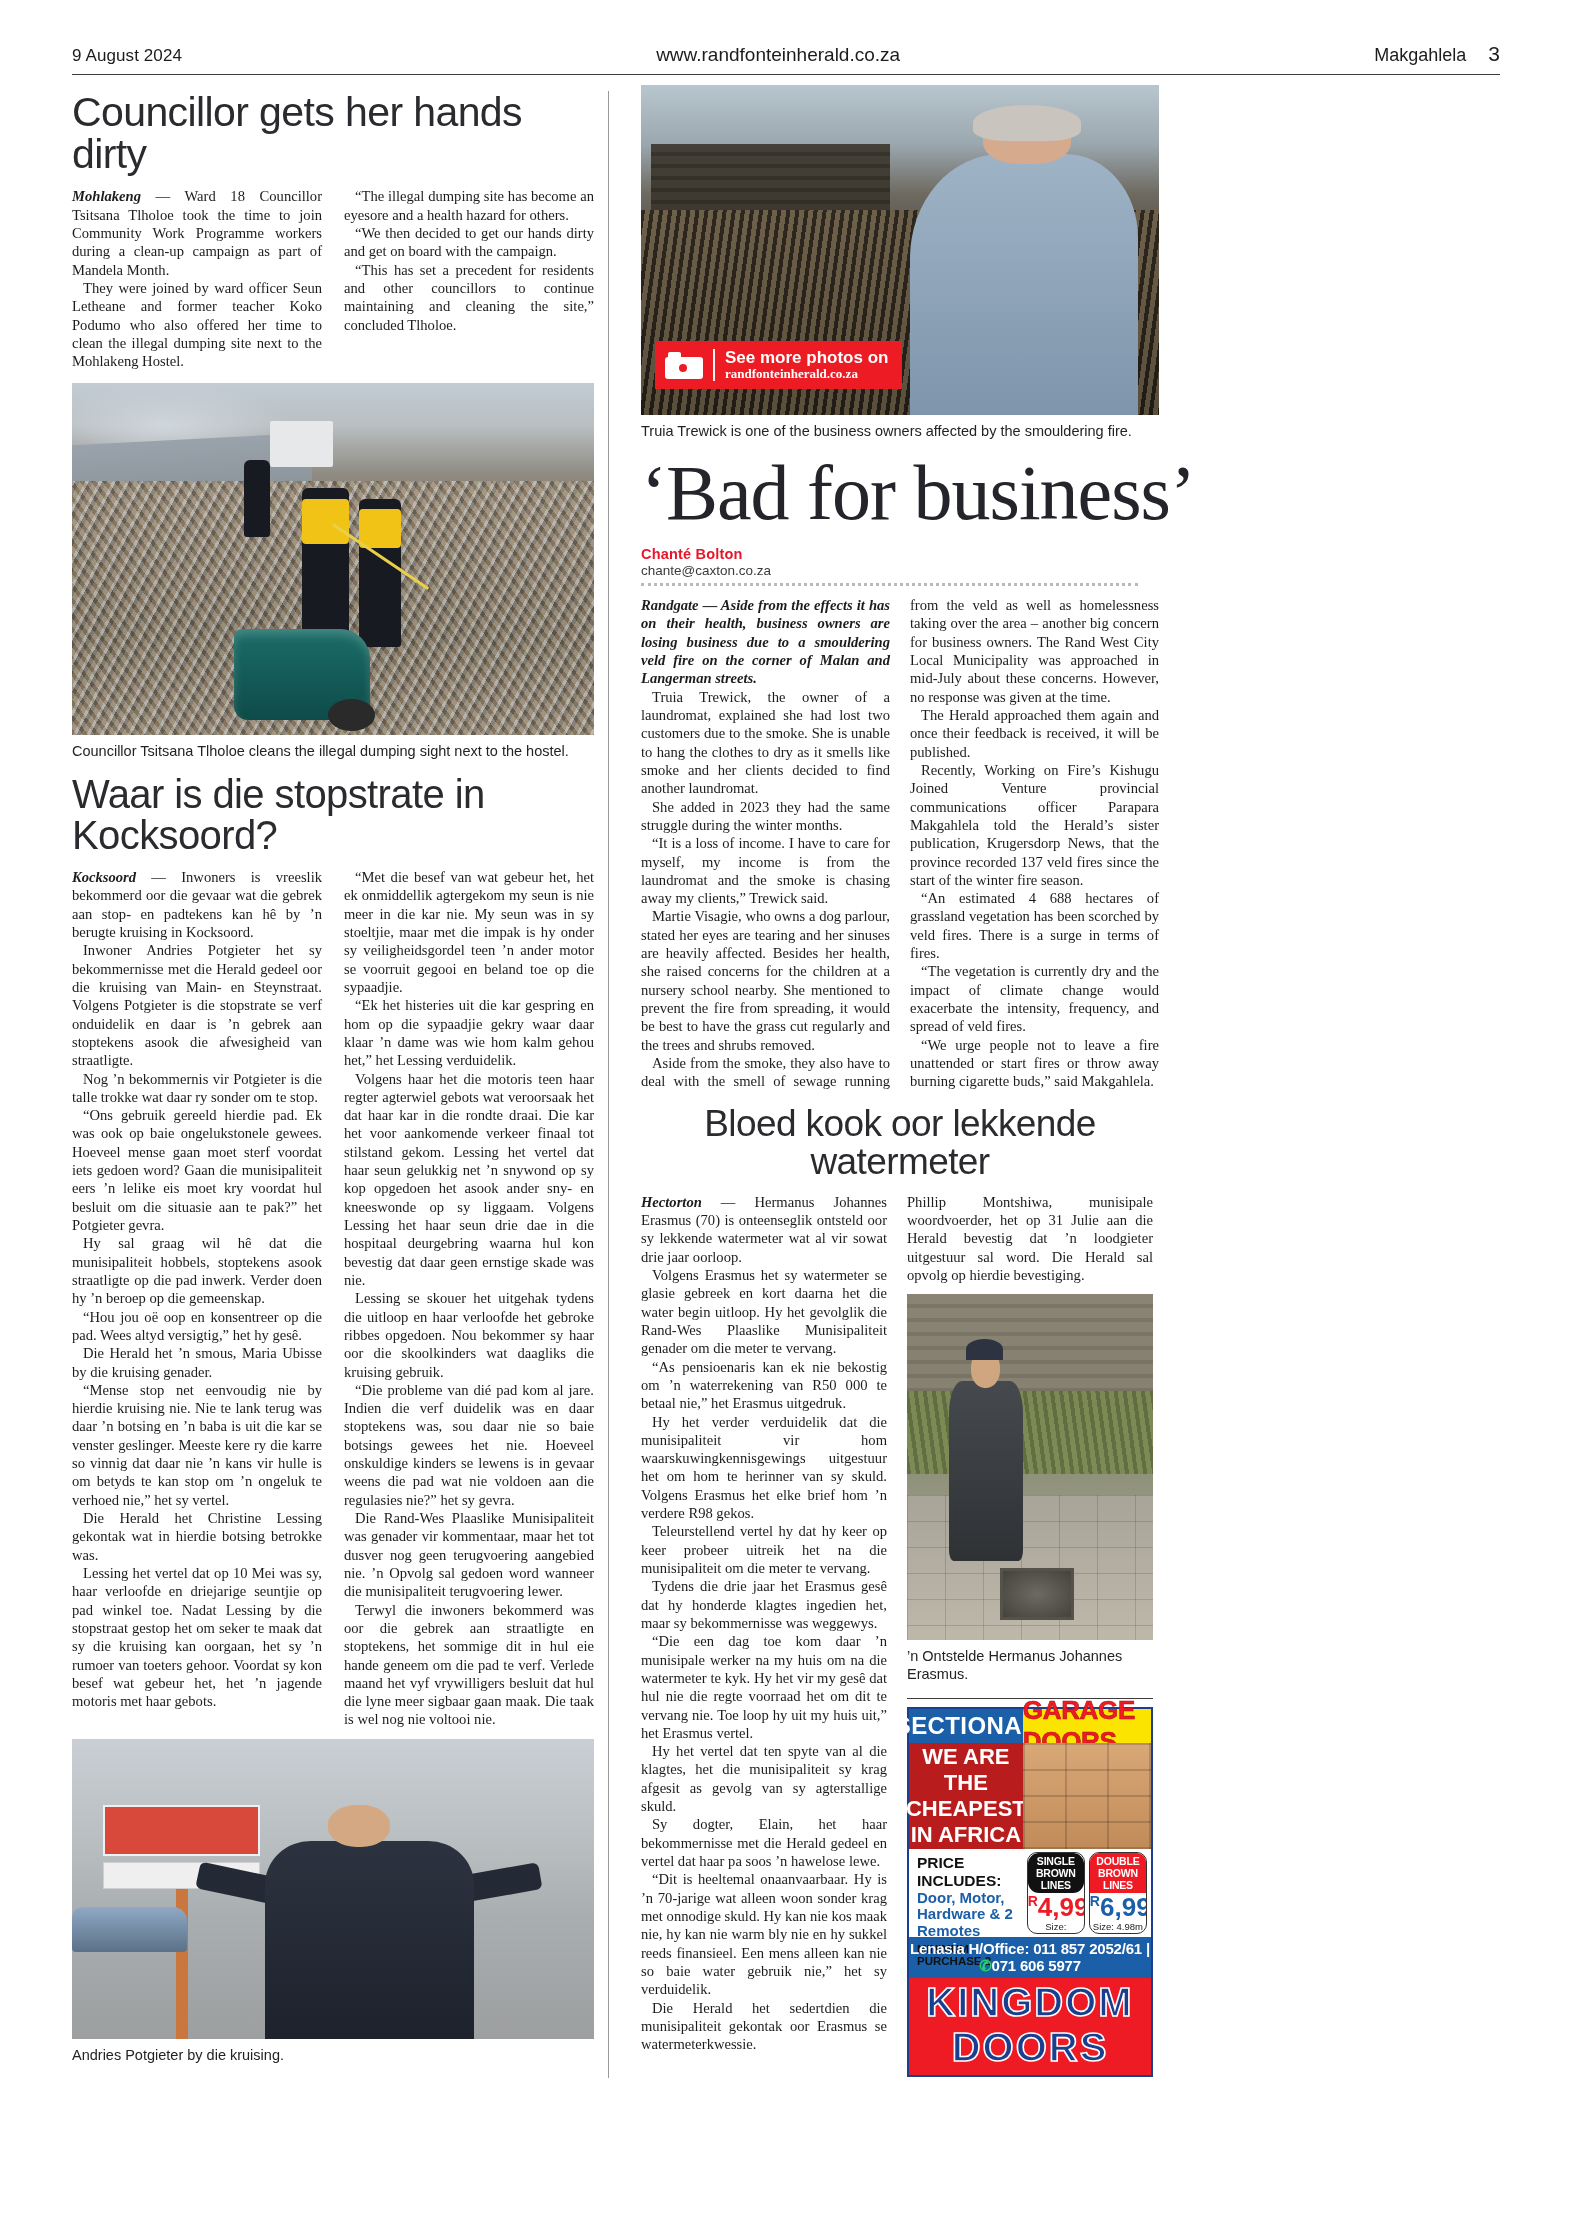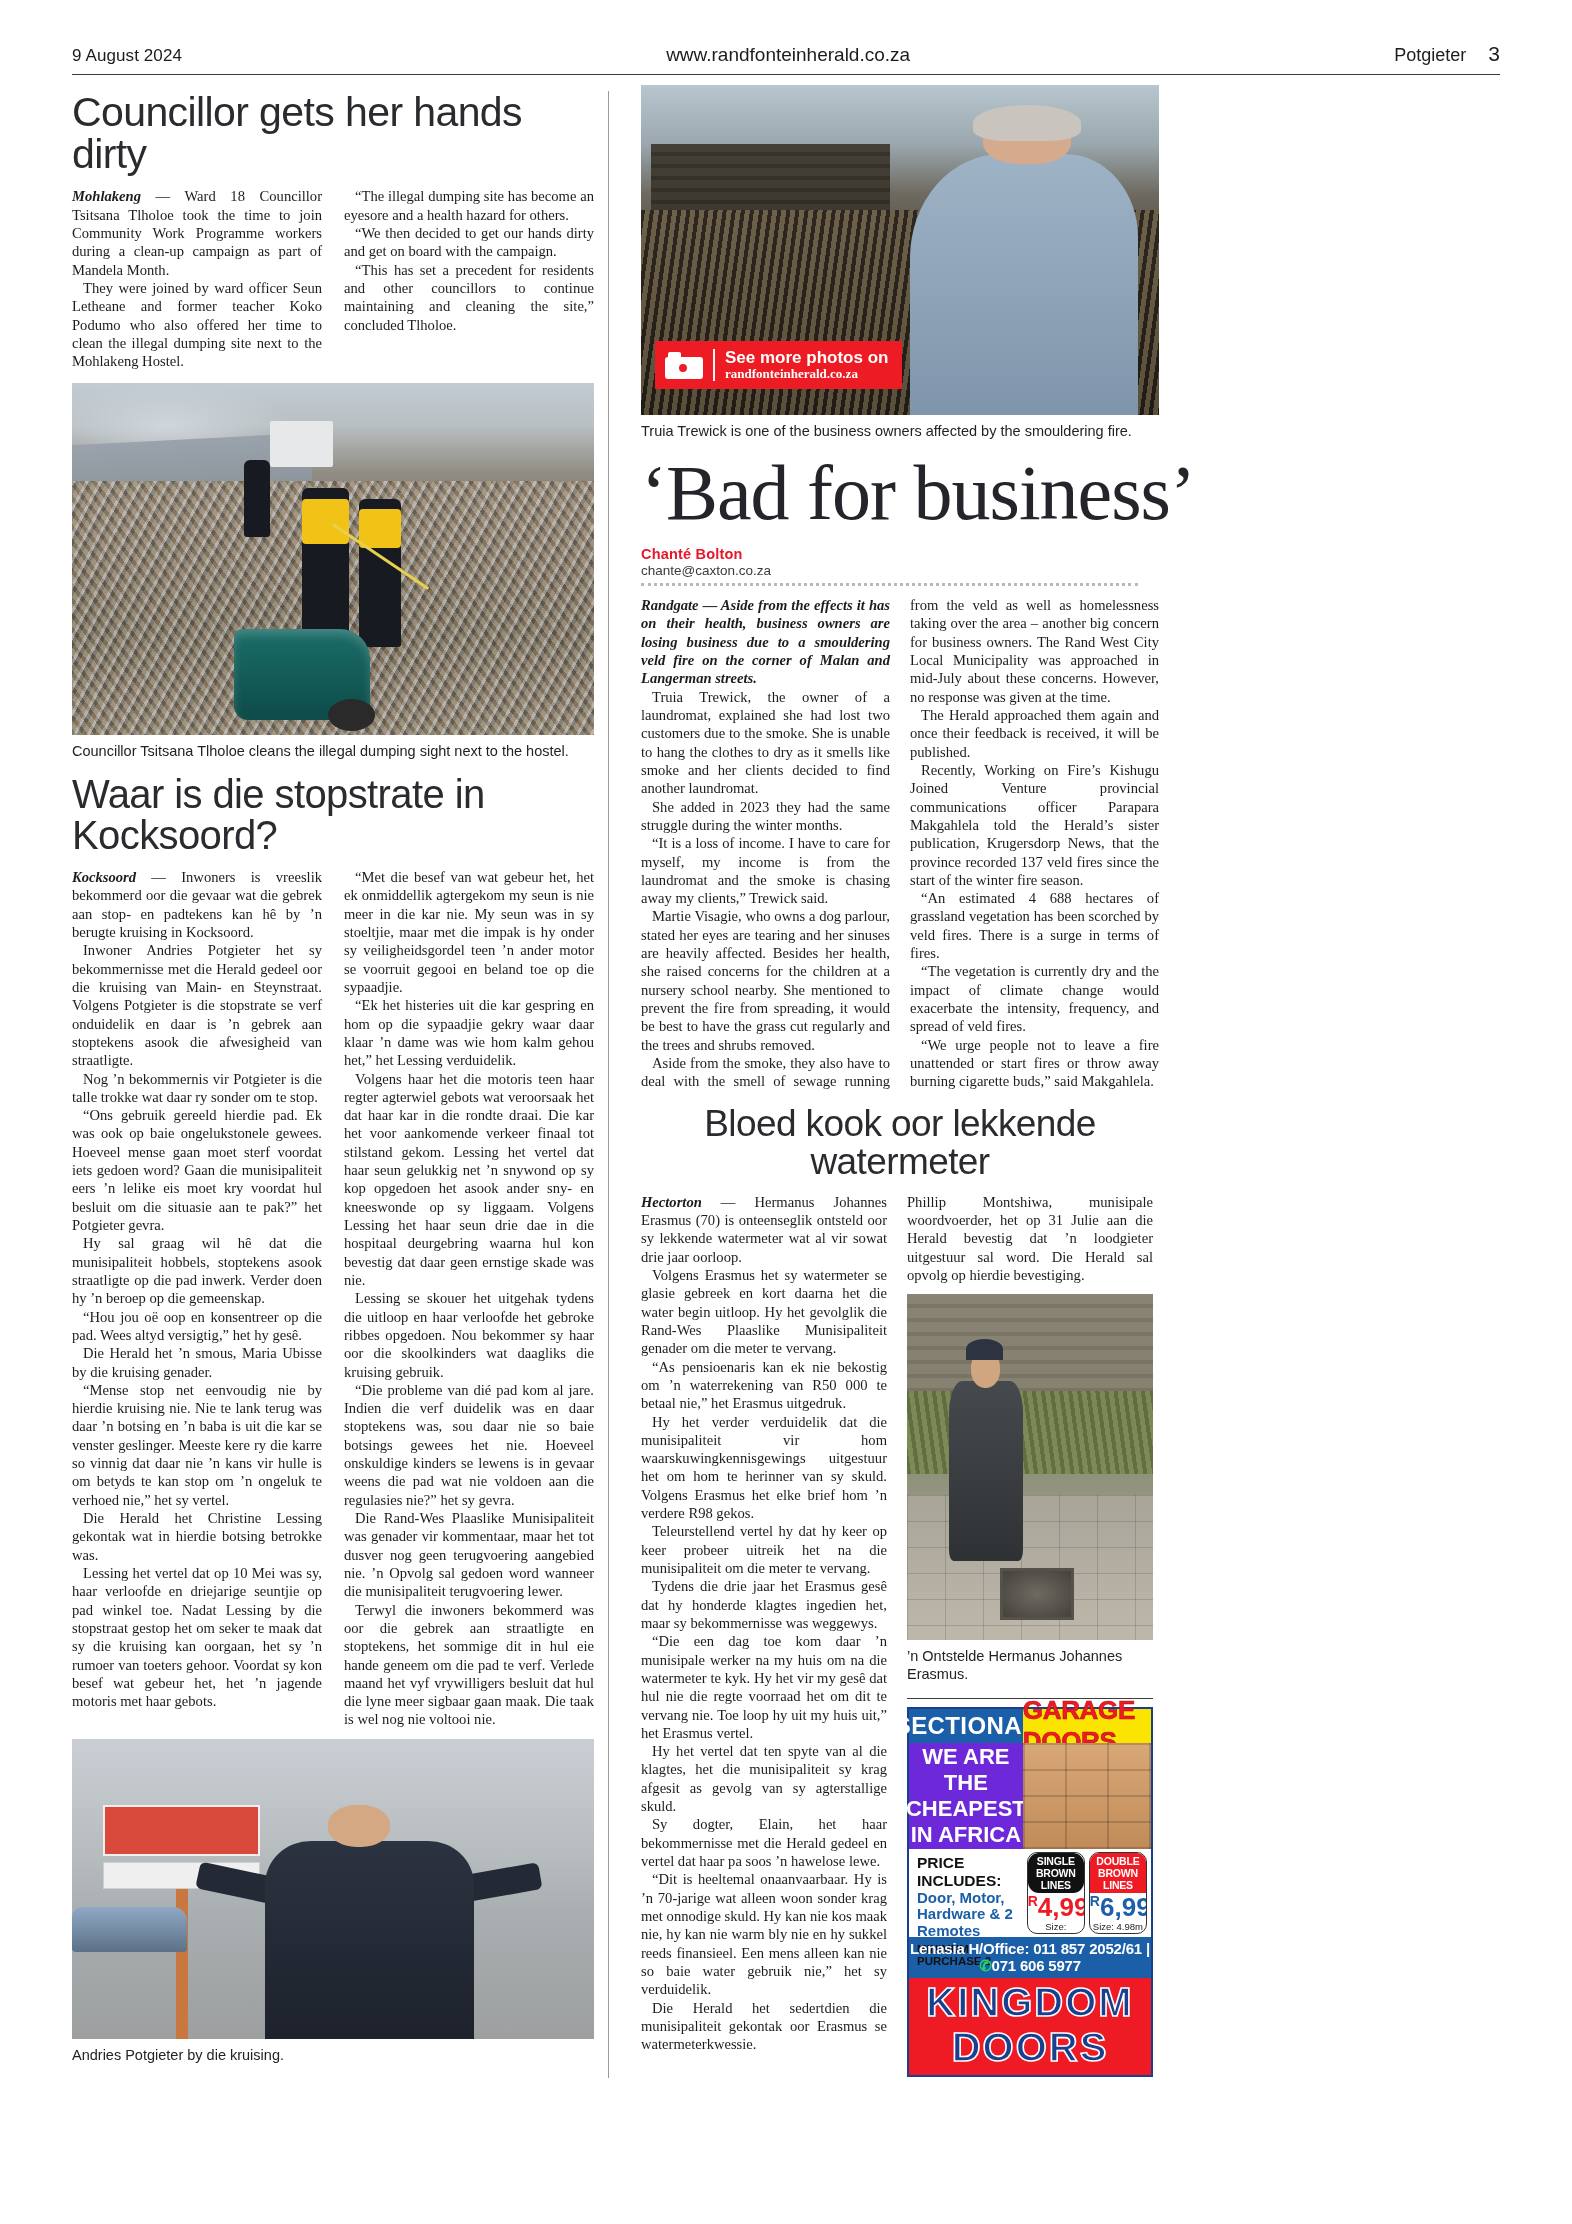--- a/index.html
+++ b/index.html
@@ -348,21 +348,21 @@
     color: #ee1b24;
     font-weight: bold;
     font-size: 26px;
     display: flex; align-items: center; justify-content: center;
     letter-spacing: -.3px;
     -webkit-text-stroke: .6px #b41018;
   }
   .ad-mid { display: flex; height: 106px; }
   .ad-claim {
     width: 47%;
-    background: #6d28d9;
+    background: #b91c1c;
     color: #fff;
     font-weight: bold;
     font-size: 22px;
     line-height: 1.18;
     display: flex; flex-direction: column; align-items: center; justify-content: center;
     text-align: center;
   }
   .ad-door {
     width: 53%;
     background:
@@ -405,21 +405,21 @@
 </style>
 </head>
 <body>
 
 <div class="page">
 
   <div class="masthead">
     <div class="mh-date">9 August 2024</div>
     <div class="mh-url">www.randfonteinherald.co.za</div>
     <div class="mh-right">
-      <div class="mh-section">Potgieter</div>
+      <div class="mh-section">Makgahlela</div>
       <div class="mh-page">3</div>
     </div>
   </div>
   <div class="rule-top"></div>
 
   <div class="body-grid">
 
     <div class="col-left">
 
       <div>

